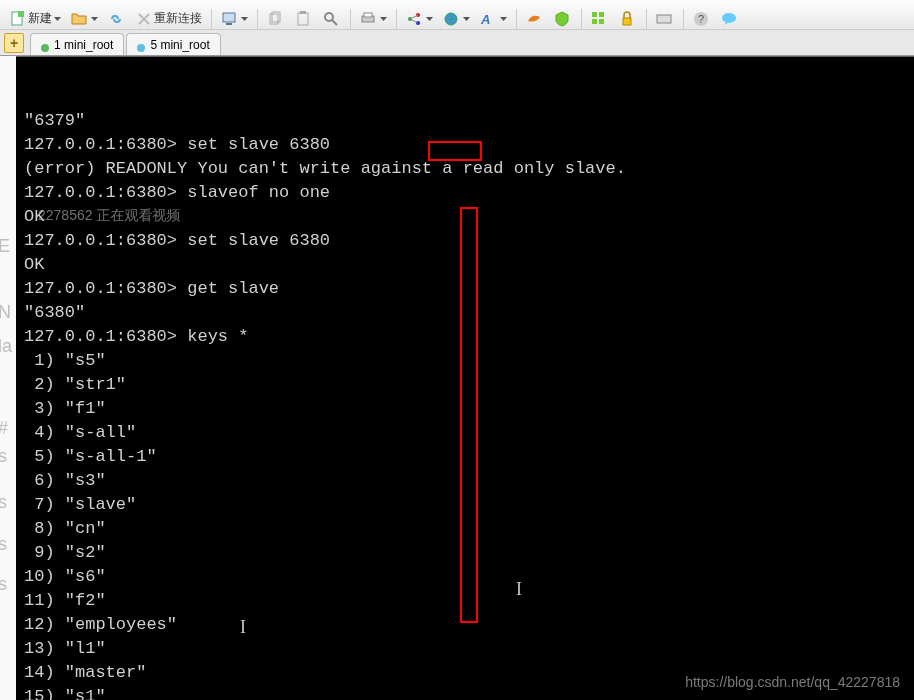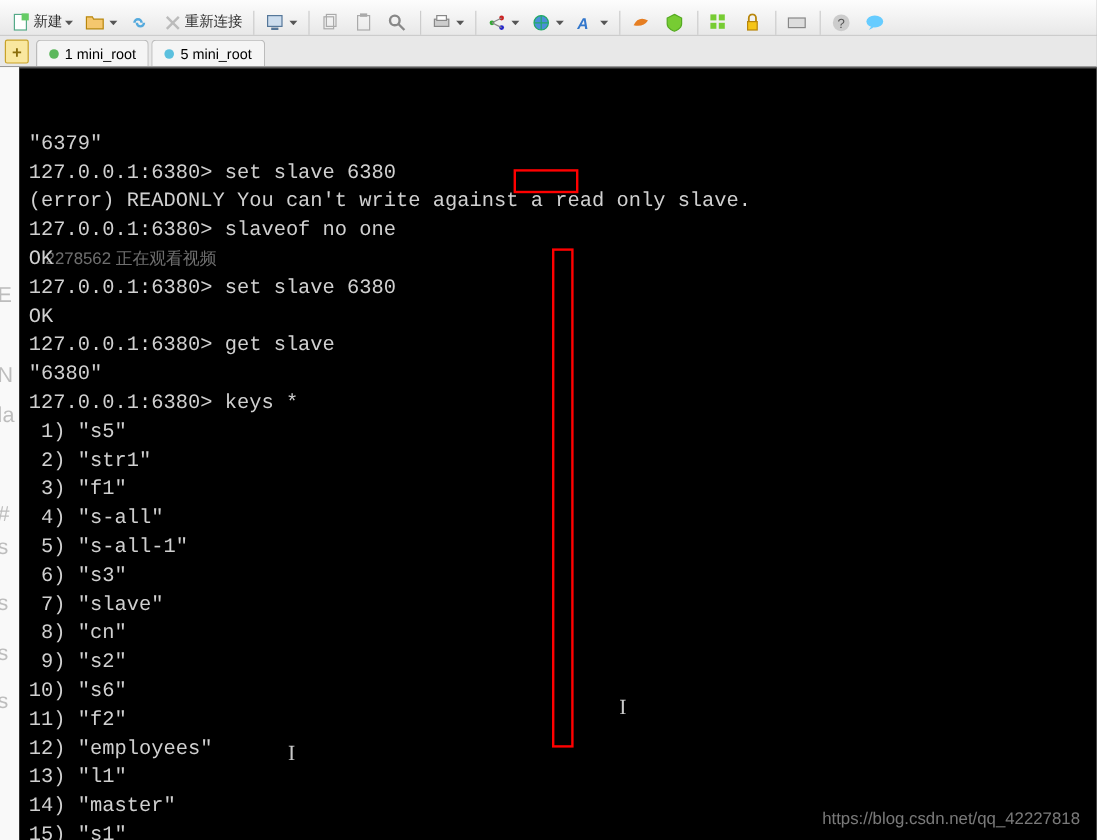--- a/index.html
+++ b/index.html
@@ -65,21 +65,21 @@
       justify-content: center;
       margin-right: 6px;
       margin-bottom: 2px;
       cursor: pointer;
       font-size: 14px;
       font-weight: bold;
       color: #8a6d0b;
     }
     .tab {
       display: flex;
-      align-items: center;
+      align-items: flex-end;
       padding: 3px 10px;
       background: #f5f5f5;
       border: 1px solid #bbb;
       border-bottom: none;
       border-radius: 4px 4px 0 0;
       margin-right: 2px;
       font-size: 12px;
       cursor: pointer;
       height: 22px;
     }

